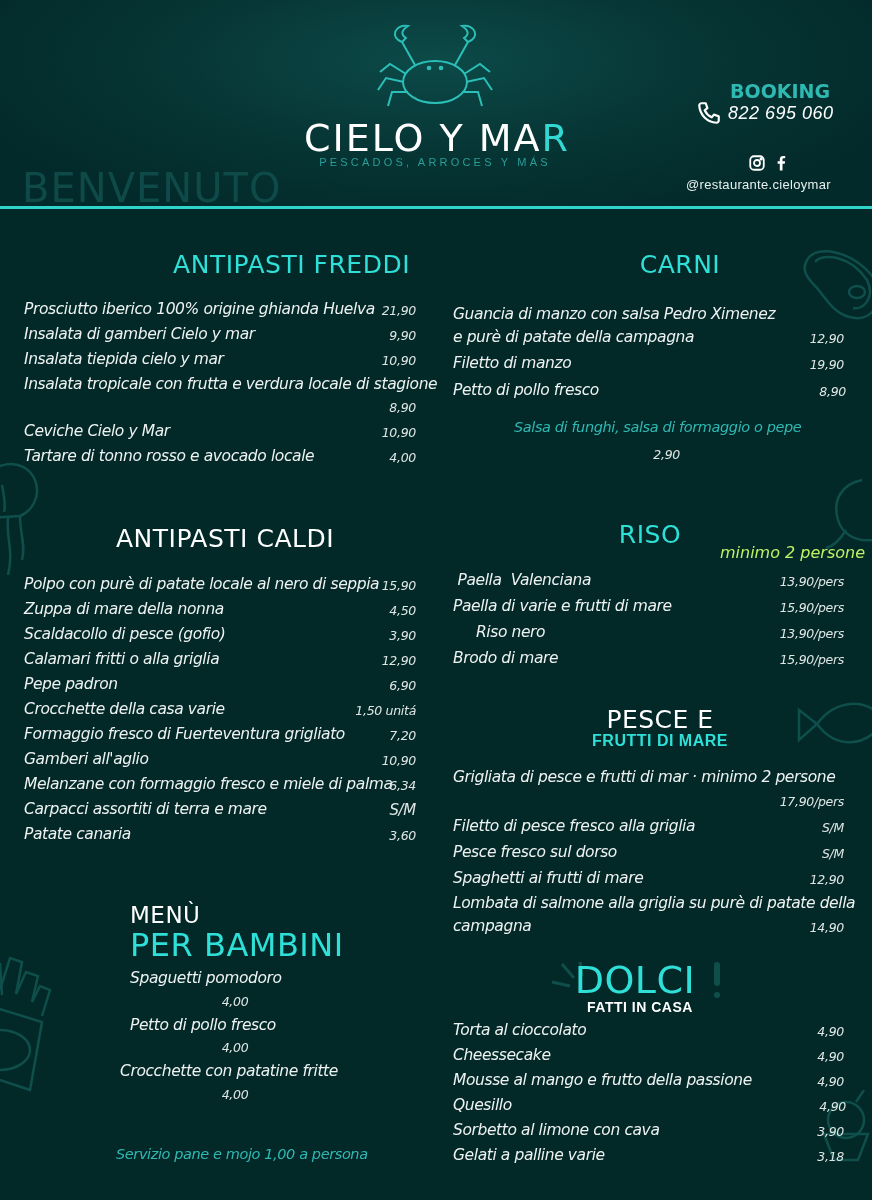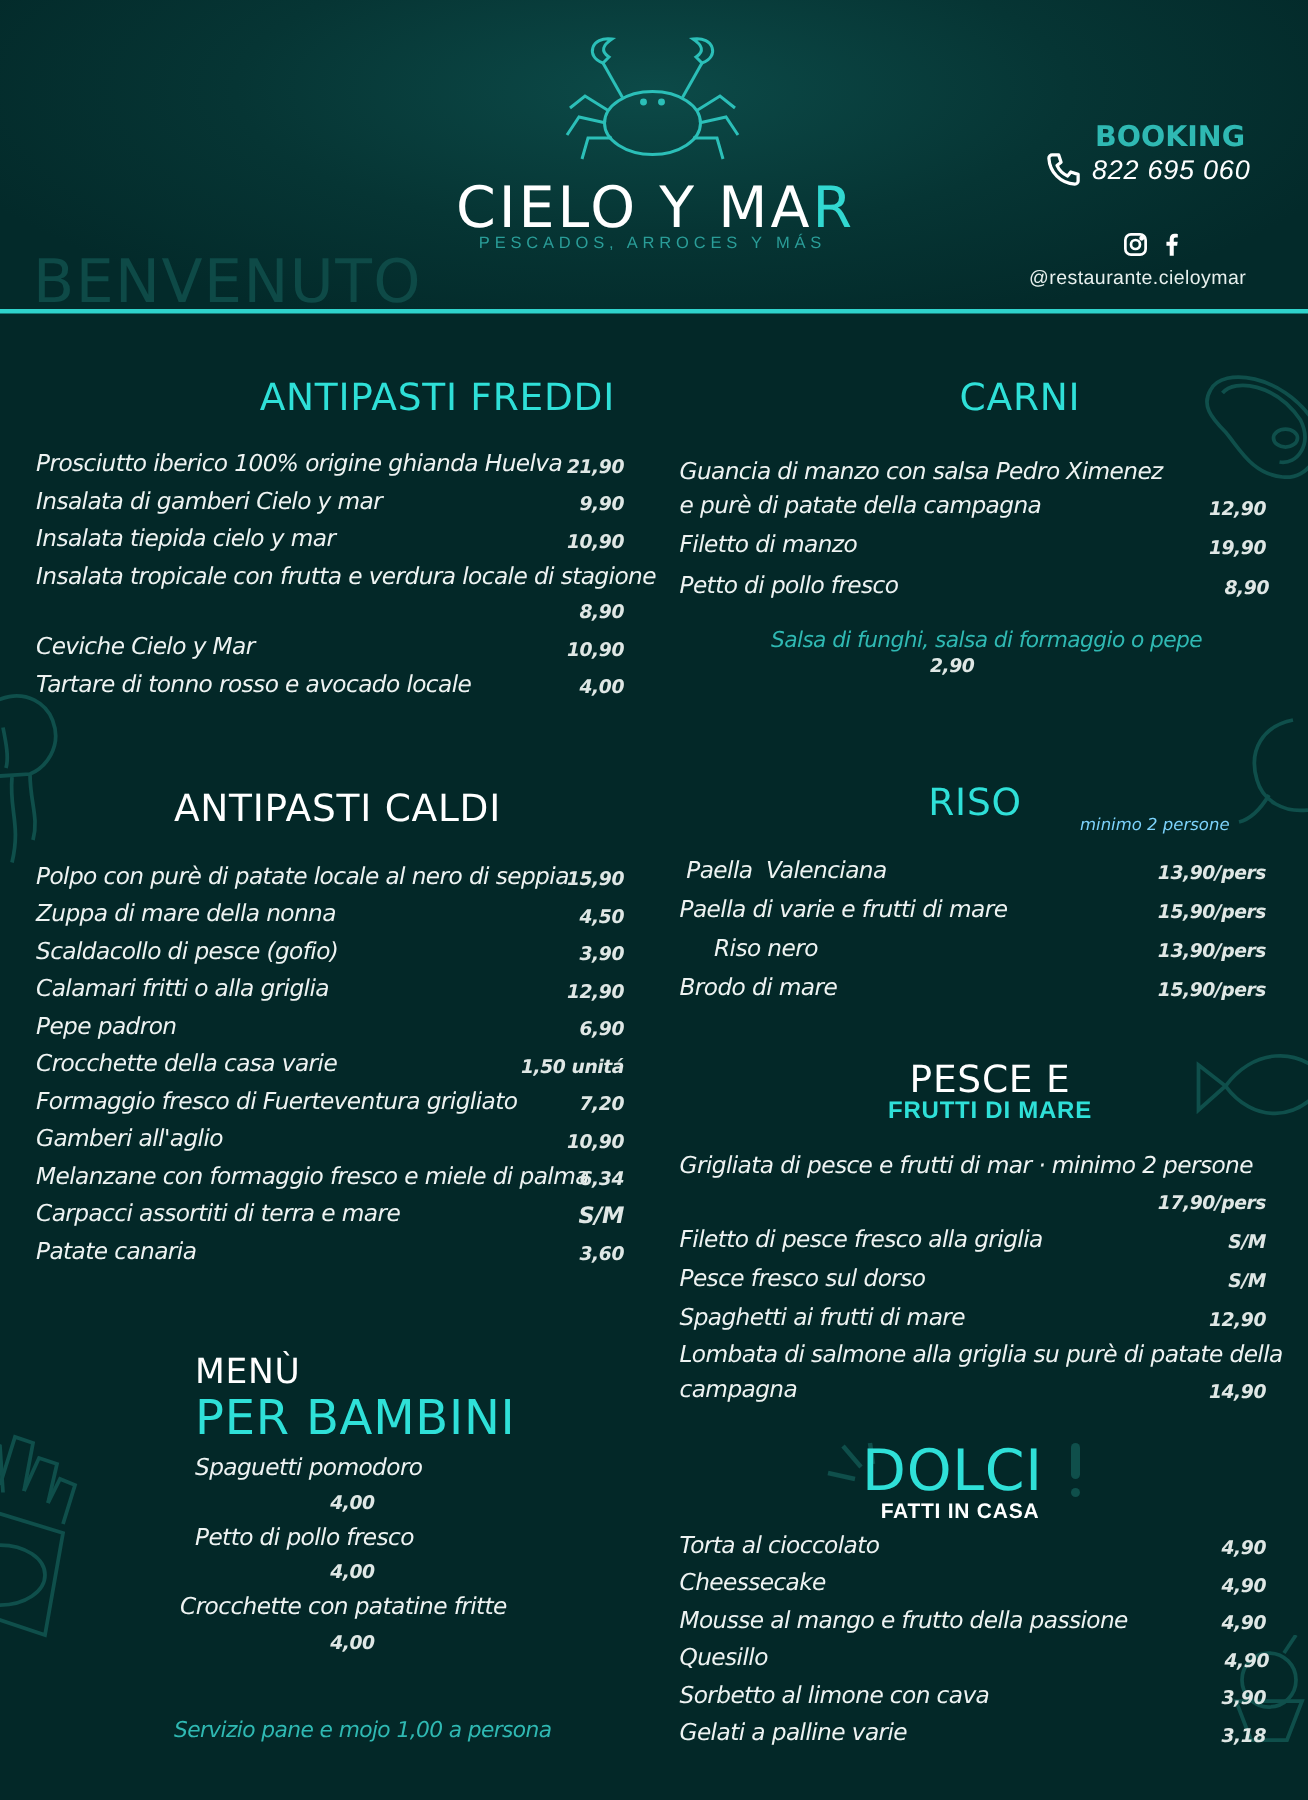--- a/index.html
+++ b/index.html
@@ -44,24 +44,24 @@
     position:absolute; font-family:"DejaVu Sans", sans-serif; font-weight:normal;
     color:#2fe0d8; font-size:25px; letter-spacing:0.5px; text-align:center;
   }
   .section-title.white { color:#ffffff; }
   .item {
     position:absolute; font-size:15.5px; font-style:italic; color:#eef3f2; white-space:nowrap;
     font-family:"DejaVu Sans", sans-serif; letter-spacing:-0.4px;
   }
   .price {
     position:absolute; font-size:12.5px; font-style:italic; color:#dfe7e5; text-align:right; white-space:nowrap;
-    font-family:"DejaVu Sans", sans-serif; letter-spacing:-0.3px;font-weight:bold;
+    font-family:"DejaVu Sans", sans-serif; letter-spacing:-0.3px;
   }
   .note-teal { position:absolute; font-size:14.5px; font-style:italic; color:#2fb9b3; white-space:nowrap; font-family:"DejaVu Sans", sans-serif; letter-spacing:-0.4px; }
-  .small-note { position:absolute; font-size:11px; font-style:italic; color:#7dd3fc; font-family:"DejaVu Sans", sans-serif; }
+  .small-note { position:absolute; font-size:16px; font-style:italic; color:#bef264; font-family:"DejaVu Sans", sans-serif; }
   .center { }
 </style>
 </head>
 <body>
 
 <div class="header-bg"></div>
 <div class="benvenuto">BENVENUTO</div>
 <div class="header-line"></div>
 
 <svg class="logo-crab" viewBox="0 0 130 95" fill="none" stroke="#2bbfb8" stroke-width="2">
@@ -200,21 +200,21 @@
 <div>
   <span class="item" style="left:453px;top:305px">Guancia di manzo con salsa Pedro Ximenez</span>
   <span class="item" style="left:453px;top:328px">e purè di patate della campagna</span>
   <span class="price" style="right:28px;top:331px">12,90</span>
   <span class="item" style="left:453px;top:354px">Filetto di manzo</span>
   <span class="price" style="right:28px;top:357px">19,90</span>
   <span class="item" style="left:453px;top:381px">Petto di pollo fresco</span>
   <span class="price" style="right:26px;top:384px">8,90</span>
 </div>
 <div class="note-teal" style="left:514px;top:419px">Salsa di funghi, salsa di formaggio o pepe</div>
-<div class="price" style="left:620px;width:60px;top:436px;text-align:left">2,90</div>
+<div class="price" style="left:620px;width:60px;top:447px;text-align:right">2,90</div>
 
 <div class="section-title" style="left:580px;top:520px;width:140px;">RISO</div>
 <div class="small-note" style="left:720px;top:543px">minimo 2 persone</div>
 <div>
   <span class="item" style="left:453px;top:571px;white-space:pre"> Paella  Valenciana</span>
   <span class="price" style="right:28px;top:574px">13,90/pers</span>
   <span class="item" style="left:453px;top:597px">Paella di varie e frutti di mare</span>
   <span class="price" style="right:28px;top:600px">15,90/pers</span>
   <span class="item" style="left:476px;top:623px">Riso nero</span>
   <span class="price" style="right:28px;top:626px">13,90/pers</span>

